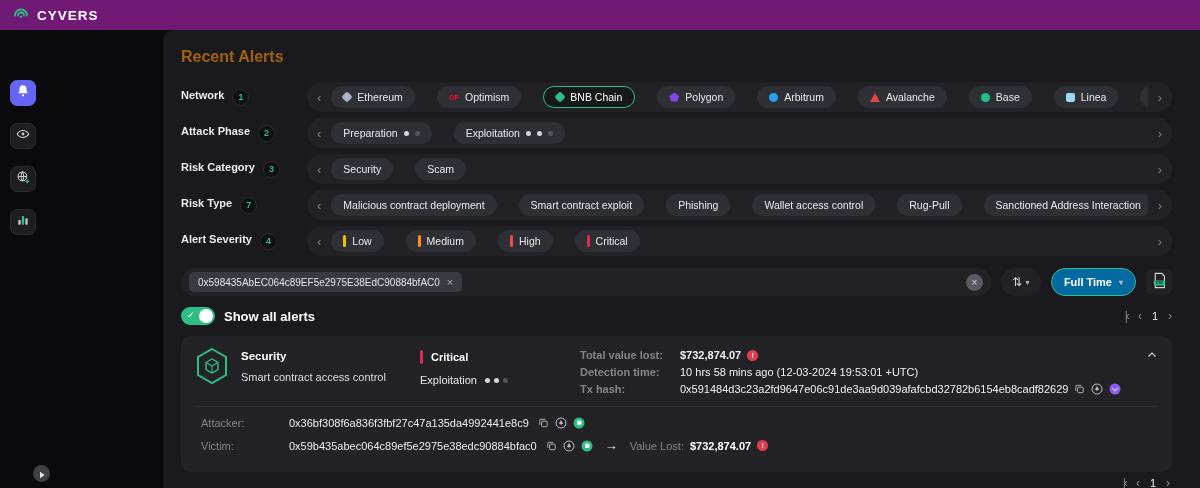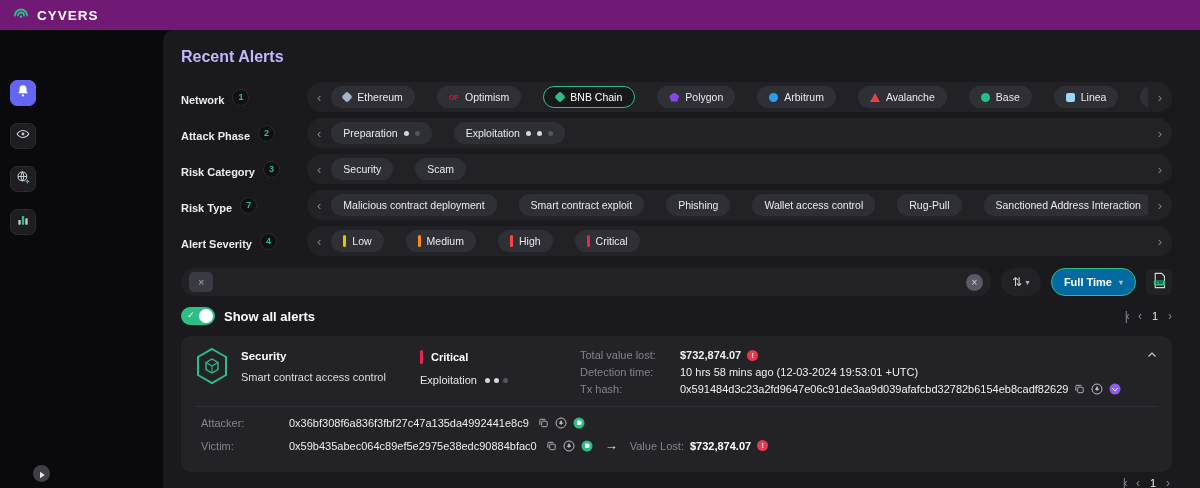--- a/index.html
+++ b/index.html
@@ -10,24 +10,24 @@
   .brand { display:flex; align-items:center; gap:7px; color:#fff; font-weight:700; font-size:13.5px; letter-spacing:1px; }
 
   .layout { display:flex; height:458px; position:relative; }
   .sidebar { width:46px; display:flex; flex-direction:column; align-items:center; padding-top:50px; gap:17px; }
   .nav-btn { width:26px; height:26px; border-radius:7px; background:#1d1d22; border:1px solid #2a2a30; display:flex; align-items:center; justify-content:center; cursor:pointer; }
   .nav-btn.active { background:#6466f1; border-color:#6466f1; }
   .play-btn { position:absolute; left:33px; bottom:6px; width:17px; height:17px; border-radius:50%; background:#3f3f46; display:flex; align-items:center; justify-content:center; }
   .gutter { width:117px; }
   .main { flex:1; background:#1a1a1e; border-radius:10px 0 0 0; padding:10px 28px 0 18px; overflow:hidden; }
 
-  h1 { font-size:16px; color:#c4b5fd; font-weight:700; margin:8px 0 16px; }
+  h1 { font-size:16px; color:#a16207; font-weight:700; margin:8px 0 16px; }
 
   .filter-row { display:flex; align-items:center; height:30px; margin-bottom:6px; }
-  .flabel { width:126px; display:flex; align-items:flex-end; gap:8px; flex-shrink:0; }
+  .flabel { width:126px; display:flex; align-items:flex-start; gap:8px; flex-shrink:0; }
   .flabel .txt { font-size:11px; font-weight:700; color:#ececf0; }
   .badge { width:17px; height:17px; border-radius:50%; background:#101013; border:1px solid #2b2b31; color:#2ebd85; font-size:9px; font-weight:700; display:flex; align-items:center; justify-content:center; }
   .carousel { flex:1; height:30px; background:#222226; border-radius:15px; display:flex; align-items:center; padding:0 10px; gap:10px; min-width:0; }
   .chev { color:#7f7f88; font-size:13px; line-height:1; cursor:pointer; flex-shrink:0; }
   .chips { flex:1; display:flex; gap:22px; align-items:center; overflow:hidden; min-width:0; }
   .chip { flex-shrink:0; background:#2f2f36; height:22px; border-radius:11px; padding:0 12px; display:inline-flex; align-items:center; gap:6px; font-size:10.5px; color:#e9e9ed; white-space:nowrap; cursor:pointer; }
   .chip.selected { background:#17181a; border:1px solid #2ebd85; color:#fff; }
   .sev-bar { width:3px; height:12px; border-radius:2px; display:inline-block; }
   .dot { width:5px; height:5px; border-radius:50%; display:inline-block; }
   .dot.on { background:#d6d6da; } .dot.off { background:#55555e; }
@@ -66,21 +66,21 @@
   .card-main { display:flex; }
   .cat { width:225px; display:flex; gap:12px; flex-shrink:0; }
   .cat-text .t1 { font-size:11.5px; font-weight:700; color:#fff; margin-top:3px; }
   .cat-text .t2 { font-size:11px; color:#dcdce0; margin-top:9px; }
   .sev { width:160px; flex-shrink:0; }
   .sev .s1 { display:flex; gap:8px; align-items:center; font-size:11px; font-weight:700; color:#fff; margin-top:3px; }
   .sev .s1 .sev-bar { height:14px; }
   .sev .s2 { display:flex; gap:5px; align-items:center; font-size:11px; color:#e6e6ea; margin-top:10px; }
   .fields { flex:1; display:flex; flex-direction:column; gap:5px; margin-top:2px; min-width:0; }
   .frow { display:flex; align-items:center; font-size:11px; }
-  .frow .fl { width:100px; color:#83838c; flex-shrink:0; }
+  .frow .fl { width:100px; color:#83838c; flex-shrink:0;font-weight:bold; }
   .frow .fv { color:#f0f0f4; display:flex; align-items:center; gap:6px; white-space:nowrap; }
   .frow .fv.money { font-weight:700; }
   .collapse { width:22px; text-align:right; flex-shrink:0; cursor:pointer; }
   .divider { border-top:1px solid #2d2d33; margin:11px 0 10px; }
   .drow { display:flex; align-items:center; font-size:11px; margin-bottom:9px; padding-left:6px; }
   .drow .dl { width:88px; color:#83838c; flex-shrink:0; }
   .drow .addr { color:#ececf0; margin-right:9px; }
   .icons { display:flex; gap:6px; align-items:center; }
   .icw { display:inline-flex; cursor:pointer; }
   .arrow { color:#e8e8ec; font-size:13px; margin:0 12px; }
@@ -295,20 +295,21 @@
               </span>
             </div>
             <span class="chev">›</span>
           </div>
         </div>
       </div>
 
     <div class="search-row">
       <div class="searchbox">
         <span class="schip">
+          <span>0x598435AbEC064c89EF5e2975E38EdC90884bfAC0</span>
           <span class="x">×</span>
         </span>
         <span class="clear">×</span>
       </div>
       <div class="sortbtn">
         <span>⇅</span>
         <span class="caret">▾</span>
       </div>
       <div class="timebtn">
         <span>Full Time</span>

